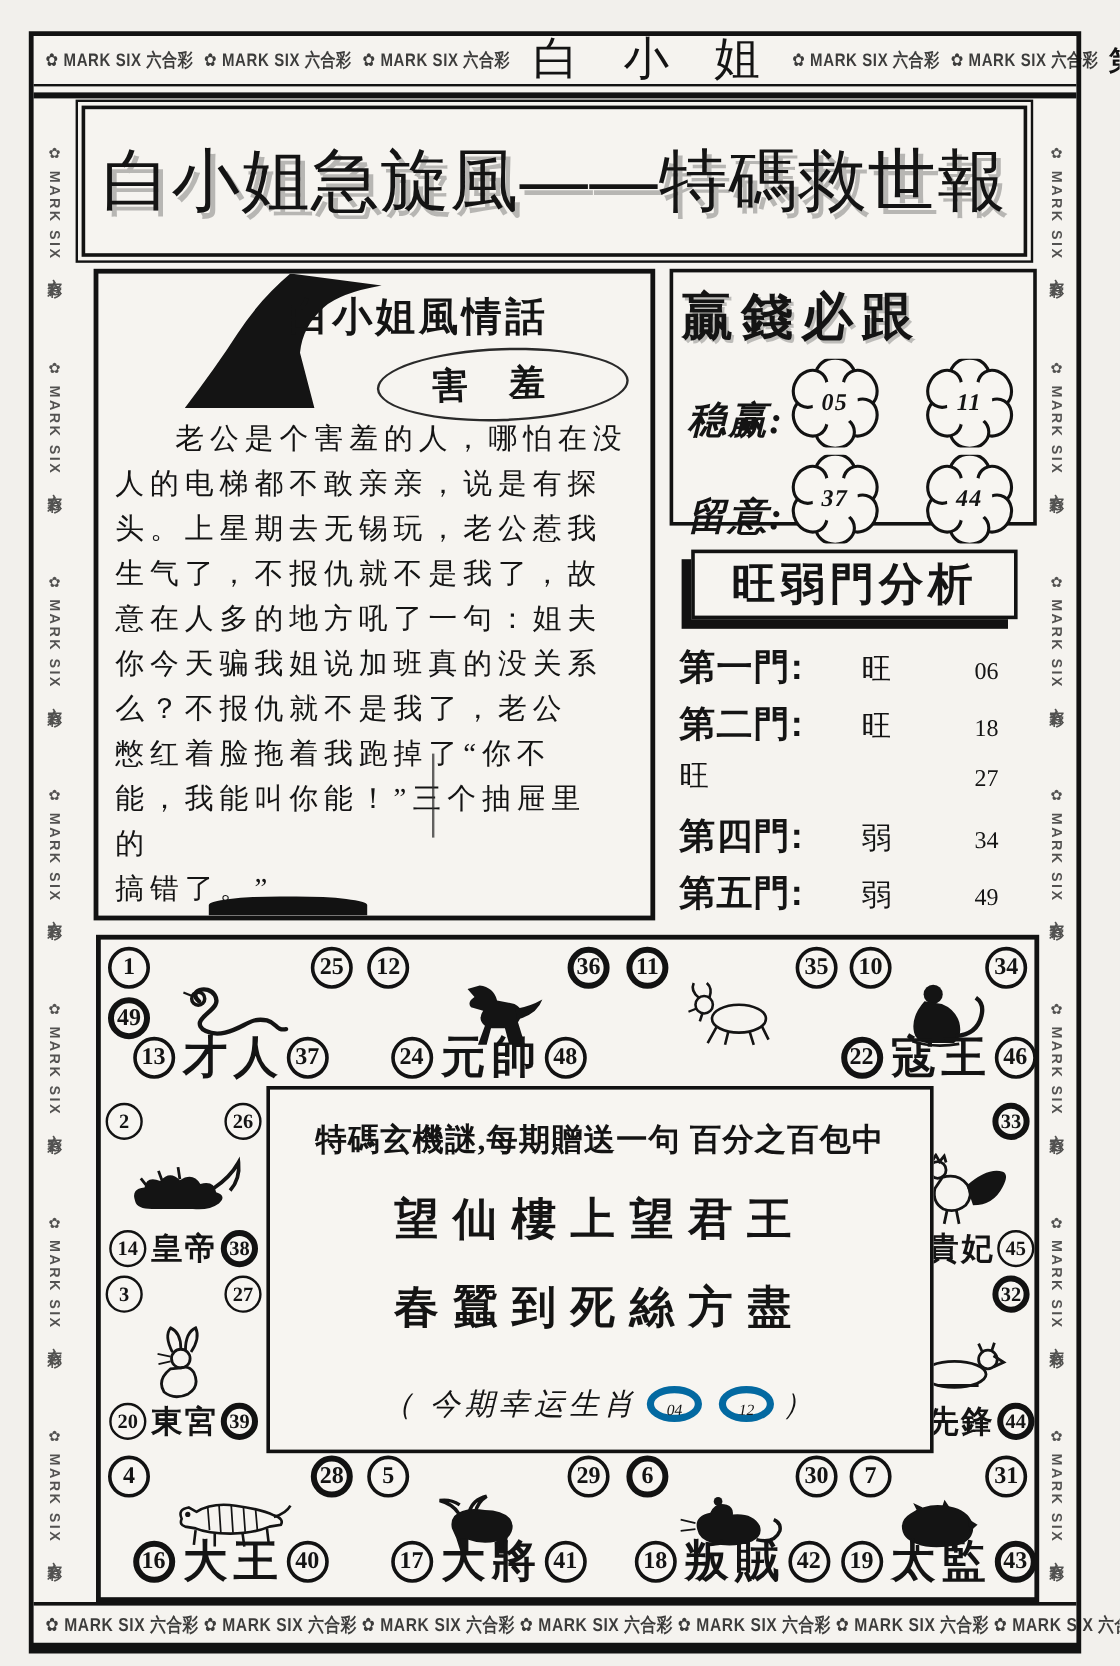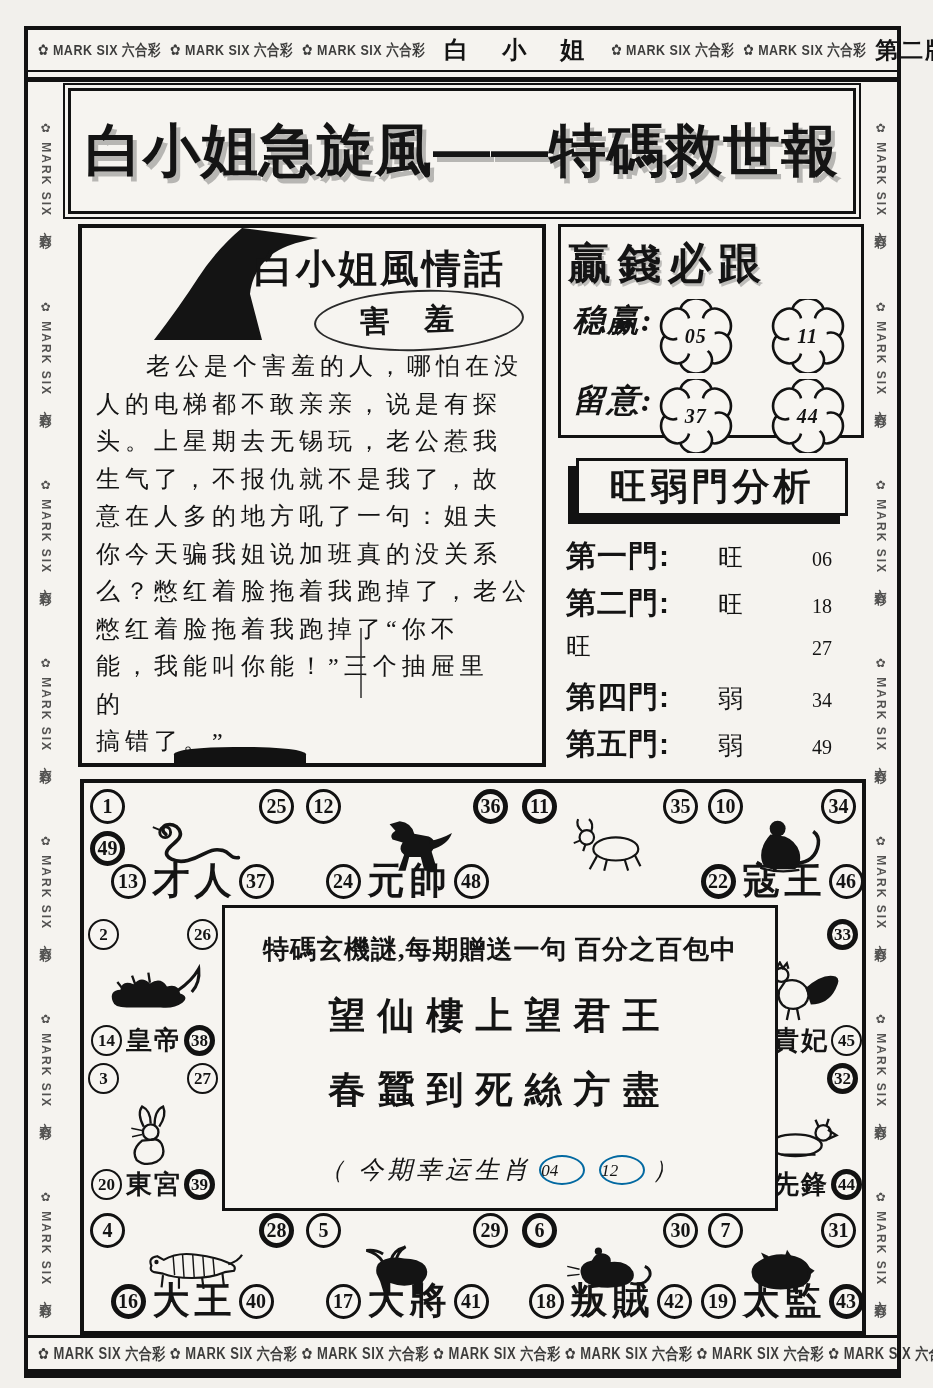--- a/index.html
+++ b/index.html
@@ -20,21 +20,21 @@
     display:flex;align-items:center;padding:0 10px;gap:9px;
     border-bottom:2px solid #121212;box-sizing:border-box;white-space:nowrap;
   }
   .thickbar{position:absolute;left:0;right:0;top:47px;height:5px;background:#121212}
   .mark-unit{
     font-family:"Liberation Sans","DejaVu Sans",sans-serif;
     font-size:12.5px;font-weight:700;letter-spacing:.5px;opacity:.82;
     transform:scaleY(1.2);white-space:nowrap;
   }
   .masthead{
-    font-size:24px;font-weight:700;letter-spacing:14px;line-height:40px;
+    font-size:38px;font-weight:400;letter-spacing:14px;line-height:40px;
     margin:0 4px 0 10px;white-space:nowrap;
   }
   .edition{font-size:23px;font-weight:700;letter-spacing:2px;margin-left:auto}
   
   .vstrip{
     position:absolute;top:56px;bottom:36px;width:34px;
     display:flex;flex-direction:column;align-items:center;justify-content:space-around;
   }
   .vstrip.left{left:0}.vstrip.right{right:0}
   .vstrip span{
@@ -50,32 +50,32 @@
   }
   .bottomstrip .mark-unit{font-size:13px}
   
   .headerbox{
     position:absolute;left:40px;top:58px;width:788px;height:126px;box-sizing:border-box;
     border:3px solid #121212;outline:2px solid #121212;outline-offset:3px;
     display:flex;align-items:center;justify-content:center;background:#f6f4f0;
   }
   .headerbox h1{
     margin:0;font-family:"Liberation Sans","DejaVu Sans",sans-serif;
-    font-size:57px;font-weight:700;letter-spacing:1px;white-space:nowrap;
+    font-size:57px;font-weight:400;letter-spacing:1px;white-space:nowrap;
     text-shadow:4px 5px 0 rgba(20,20,20,.28);
   }
   
   .storybox{
     position:absolute;left:50px;top:194px;width:468px;height:543px;box-sizing:border-box;
     border:4px solid #121212;background:#f6f4f0;overflow:hidden;
   }
   .inkblob{position:absolute;left:64px;top:0;width:178px;height:112px}
   .story-title{
-    position:absolute;left:172px;top:14px;margin:0;
-    font-size:39px;font-weight:900;letter-spacing:3px;white-space:nowrap;z-index:2;
+    position:absolute;left:159px;top:14px;margin:0;
+    font-size:33px;font-weight:900;letter-spacing:3px;white-space:nowrap;z-index:2;
   }
   .stamp{
     position:absolute;right:18px;top:62px;z-index:2;
     border:2px solid #2a2a2a;border-radius:50%;
     padding:8px 34px;font-size:30px;font-weight:900;letter-spacing:34px;text-indent:10px;
     transform:rotate(-2deg);white-space:nowrap;
   }
   .story-text{position:absolute;left:14px;right:10px;top:120px;line-height:37.5px}
   .story-text div{
     font-size:24px;letter-spacing:5px;white-space:nowrap;
@@ -87,21 +87,21 @@
   .mfbox{
     position:absolute;left:530px;top:194px;width:306px;height:214px;box-sizing:border-box;
     border:3px solid #121212;background:#f6f4f0;
   }
   .mf-title{
     margin:8px 0 0;text-align:left;white-space:nowrap;
     font-family:"Liberation Sans","DejaVu Sans",sans-serif;
     font-size:43px;font-weight:900;letter-spacing:7px;text-indent:7px;
     text-shadow:2px 3px 0 rgba(20,20,20,.25);
   }
-  .mf-row{display:flex;align-items:flex-start;padding:0 8px 0 12px;margin-top:6px}
+  .mf-row{display:flex;align-items:flex-end;padding:0 8px 0 12px;margin-top:6px}
   .mf-label{font-size:32px;font-weight:900;font-style:italic;letter-spacing:2px;white-space:nowrap}
   .mf-flowers{display:flex;margin-left:auto;gap:28px;padding-right:4px}
   .flower{position:relative;width:84px;height:74px;display:inline-block}
   .flower svg{position:absolute;inset:0;width:100%;height:100%}
   .flower .fnum{
     position:absolute;inset:0;display:flex;align-items:center;justify-content:center;
     font-size:20px;font-style:italic;font-weight:700;letter-spacing:1px;
   }
   
   .gatesec{position:absolute;left:538px;top:428px;width:302px;height:312px}
@@ -134,23 +134,23 @@
     display:flex;flex-direction:column;align-items:center;padding-top:24px;
   }
   .riddle-intro{font-size:26px;letter-spacing:1px;font-weight:600;white-space:nowrap}
   .riddle-l1{margin-top:24px;font-size:37px;font-weight:900;letter-spacing:12px;white-space:nowrap}
   .riddle-l2{margin-top:24px;font-size:37px;font-weight:900;letter-spacing:12px;white-space:nowrap}
   .riddle-lucky{
     margin-top:38px;font-size:25px;font-style:italic;letter-spacing:4px;
     display:flex;align-items:center;white-space:nowrap;
   }
   .lucky-num{
-    display:inline-block;border:2px solid #0369a1;border-radius:50%;
-    width:46px;height:30px;line-height:28px;
-    font-size:17px;font-style:italic;letter-spacing:0;margin:0 7px;box-sizing:border-box;
+    display:inline-block;border:6px solid #0369a1;border-radius:50%;
+    width:46px;height:30px;line-height:28px;text-align:center;
+    font-size:13px;font-style:italic;letter-spacing:0;margin:0 7px;box-sizing:border-box;
   }
   .cell{position:absolute}
   .p-r1c1{left:2px;top:6px;width:212px;height:118px}
   .p-r1c2{left:218px;top:6px;width:210px;height:118px}
   .p-r1c3{left:434px;top:6px;width:184px;height:118px}
   .p-r1c4{left:620px;top:6px;width:156px;height:118px}
   .p-r2c1{left:2px;top:136px;width:134px;height:140px}
   .p-r2c4{left:656px;top:136px;width:120px;height:140px}
   .p-r3c1{left:2px;top:280px;width:134px;height:140px}
   .p-r3c4{left:656px;top:280px;width:120px;height:140px}
@@ -222,21 +222,21 @@
       </svg>
       <h2 class="story-title">白小姐風情話</h2>
       <span class="stamp">害羞</span>
       <div class="story-text" id="story-lines">
           <div>老公是个害羞的人，哪怕在没</div>
           <div>人的电梯都不敢亲亲，说是有探</div>
           <div>头。上星期去无锡玩，老公惹我</div>
           <div>生气了，不报仇就不是我了，故</div>
           <div>意在人多的地方吼了一句：姐夫</div>
           <div>你今天骗我姐说加班真的没关系</div>
-          <div>么？憋红着脸拖着我跑掉了，老公</div>
+          <div>么？不报仇就不是我了，老公</div>
           <div>憋红着脸拖着我跑掉了“你不</div>
           <div>能，我能叫你能！”三个抽屉里</div>
           <div>的</div>
           <div>搞错了。”</div>
         </div>
       <div class="scanline"></div>
       <div class="smudge"></div>
     </div>
 
     <div class="mfbox">

